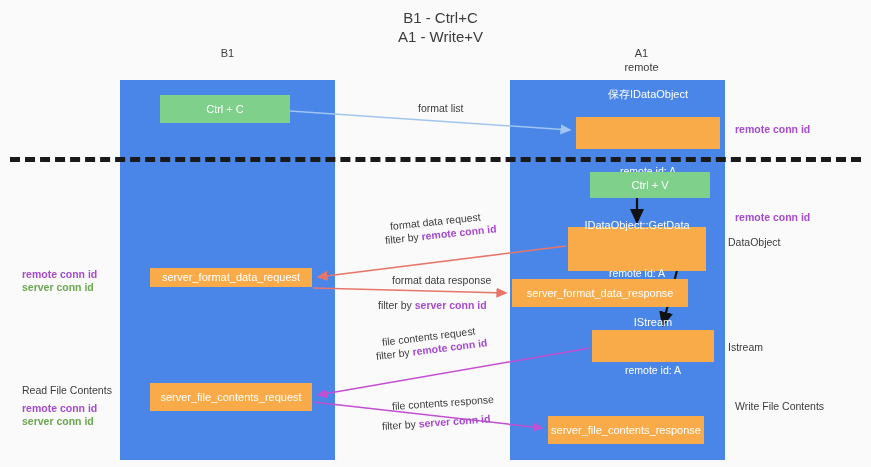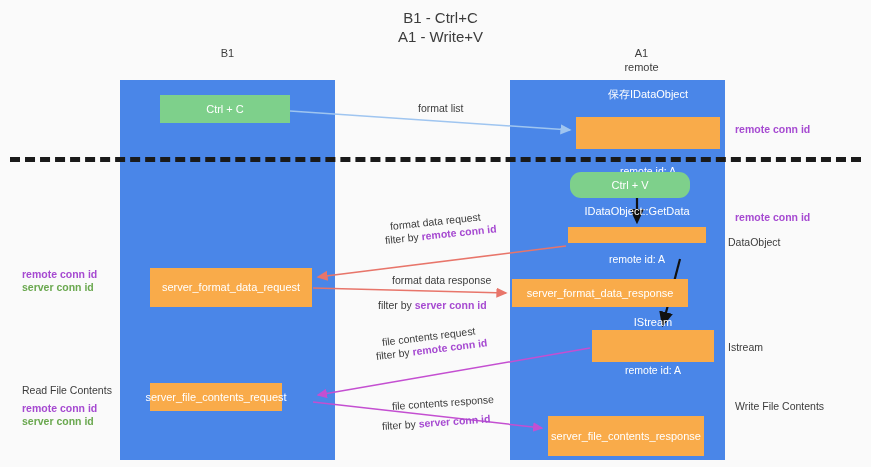--- a/index.html
+++ b/index.html
@@ -66,28 +66,28 @@
     color: #ffffff;
     font-size: 11px;
     line-height: 13px;
     padding: 4px 4px;
   }
   .node.green  { background: #7ed08b; }
   .node.orange { background: #f9ab4a; }
   .node .l2 { font-size: 10.5px; margin-top: 35px; }
 
   #n-ctrlc   { left: 160px; top: 95px;  width: 130px; height: 28px; }
-  #n-ctrlv   { left: 570px; top: 172px; width: 120px; height: 26px; border-radius: 11px; }
+  #n-ctrlv   { left: 590px; top: 172px; width: 120px; height: 26px; }
   #n-idobj   { left: 576px; top: 117px; width: 144px; height: 32px; gap: 29px; }
-  #n-getdata { left: 568px; top: 227px; width: 138px; height: 16px; }
-  #n-sfreq   { left: 150px; top: 268px; width: 162px; height: 39px; }
+  #n-getdata { left: 568px; top: 227px; width: 138px; height: 44px; }
+  #n-sfreq   { left: 150px; top: 268px; width: 162px; height: 19px; }
   #n-sfres   { left: 512px; top: 279px; width: 176px; height: 28px; }
   #n-istream { left: 592px; top: 330px; width: 122px; height: 32px; }
-  #n-sfcreq  { left: 150px; top: 383px; width: 132px; height: 28px; }
-  #n-sfcres  { left: 548px; top: 416px; width: 156px; height: 40px; }
+  #n-sfcreq  { left: 150px; top: 383px; width: 162px; height: 28px; }
+  #n-sfcres  { left: 548px; top: 416px; width: 156px; height: 28px; }
 
   
   .anno {
     position: absolute;
     font-size: 10.5px;
     line-height: 13px;
     white-space: nowrap;
   }
   .anno.purple { color: #a64ad1; font-weight: bold; }
   .anno.green  { color: #6aa84f; font-weight: bold; }

